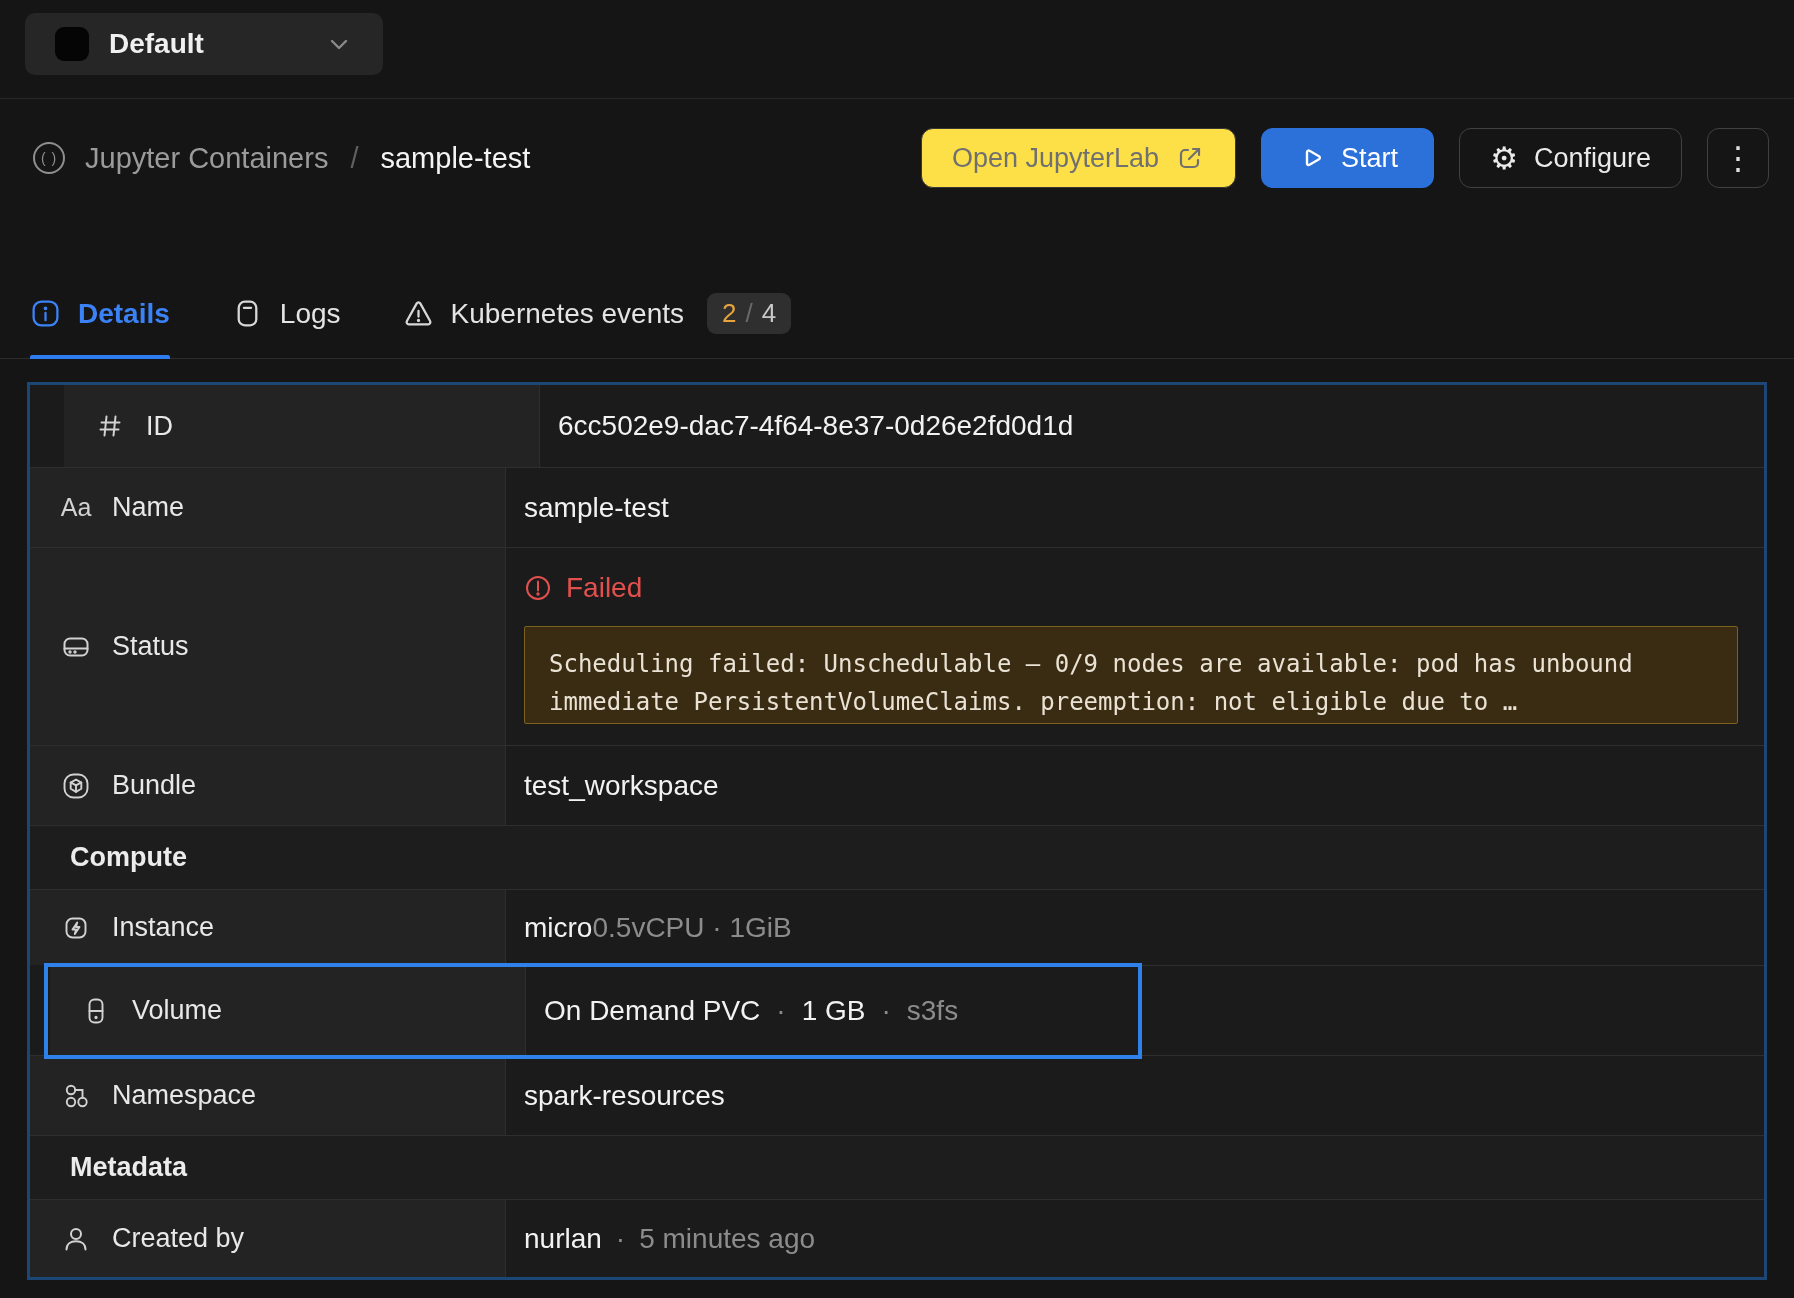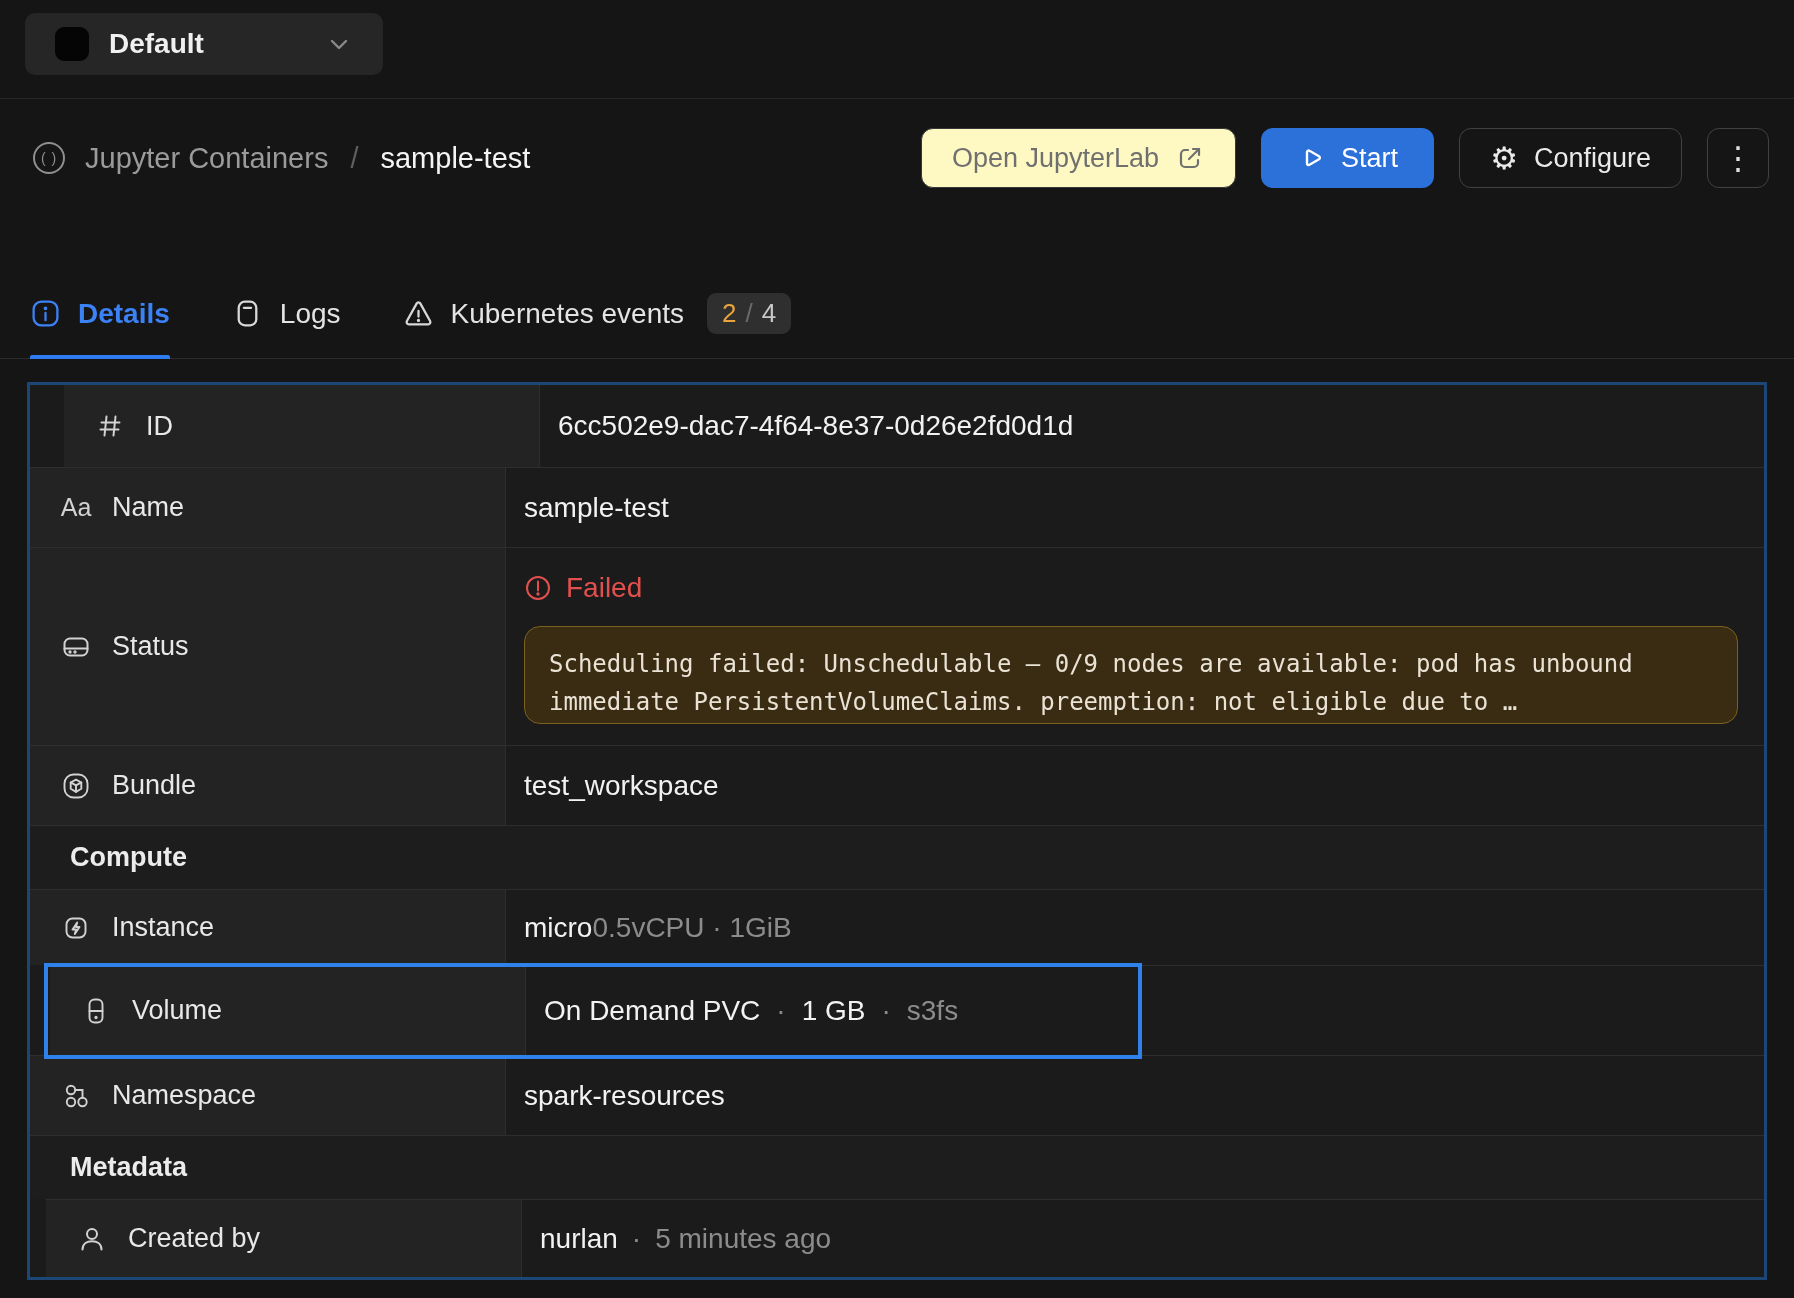--- a/index.html
+++ b/index.html
@@ -29,21 +29,21 @@
   .svc-icon { width:32px; height:32px; border:2px solid #8f8f8f; border-radius:50%;
     display:flex; align-items:center; justify-content:center;
     color:#8f8f8f; font-size:14px; letter-spacing:1px; flex:none; }
   .bc-parent { color:#9b9b9b; text-decoration:none; cursor:pointer; }
   .bc-sep { color:#5f5f5f; margin:0 2px; }
   .bc-current { color:#f4f4f4; }
 
   .header-actions { display:flex; align-items:center; gap:25px; }
   .btn { height:60px; border-radius:12px; display:flex; align-items:center; gap:16px;
     font-family:inherit; font-size:27px; cursor:pointer; padding:0 30px; }
-  .btn-disabled { background:#fef9c3; border:1px solid #373737; color:#707070; cursor:default; }
+  .btn-disabled { background:#fde047; border:1px solid #373737; color:#707070; cursor:default; }
   .btn-primary { background:#2c70d9; border:none; color:#ffffff; font-weight:500; padding:0 36px; }
   .btn-outline { background:transparent; border:1px solid #414141; color:#eaeaea; }
   .btn-kebab { width:62px; padding:0; justify-content:center; font-size:32px; color:#e0e0e0; }
   .glyph-icon { line-height:1; }
 
   
   .tabs { margin-top:104px; padding:0 30px; display:flex; gap:62px;
     border-bottom:1px solid #2c2c2c; }
   .tab { position:relative; display:flex; align-items:center; gap:17px;
     padding-bottom:24px; font-size:28px; color:#e4e4e4; cursor:pointer; }
@@ -65,30 +65,30 @@
     font-size:27px; color:#e8e8e8; }
   .lbl .ico { width:32px; flex:none; display:flex; justify-content:center; color:#d2d2d2; }
   .aa-glyph { font-size:25px; color:#d4d4d4; font-weight:500; }
   .val { flex:1; display:flex; align-items:center; padding:0 26px 0 18px;
     font-size:28px; color:#f2f2f2; }
   .muted { color:#8c8c8c; }
   .dot-sep { color:#8c8c8c; margin:0 16px; }
 
   .r-id { height:82px; } .r-name { height:80px; } .r-status { height:198px; }
   .r-bundle { height:80px; } .r-instance { height:76px; } .r-volume { height:90px;margin-left:20px; }
-  .r-namespace { height:80px; } .r-created { height:78px;margin-left:16px; }
+  .r-namespace { height:80px; } .r-created { height:78px; }
   .row-section { height:64px; display:flex; align-items:center; padding-left:40px;
     background:#1d1d1d; border-top:1px solid #2e2e2e;
     font-size:27px; font-weight:700; color:#ececec; }
 
   .status-val { flex-direction:column; align-items:flex-start; justify-content:flex-start;
     padding-top:24px; }
   .status-line { display:flex; align-items:center; gap:14px; color:#e2504e; font-size:28px; }
   .warning-box { margin-top:22px; width:100%; height:98px; overflow:hidden;
-    background:#3a2c12; border:1px solid #7b601e; border-radius:16px;
+    background:#3a2c12; border:1px solid #7b601e; border-radius:2px;
     padding:18px 24px 0; font-family:"DejaVu Sans Mono", monospace;
     font-size:24px; line-height:38px; color:#eae3d5; }
 
   .volume-highlight { position:absolute; left:-6px; top:-3px; height:calc(100% + 7px);
     width:1098px; border:4px solid #2f82ea; z-index:5; pointer-events:none; }
 
   .instance-specs { }
 </style>
 </head>
 <body>

